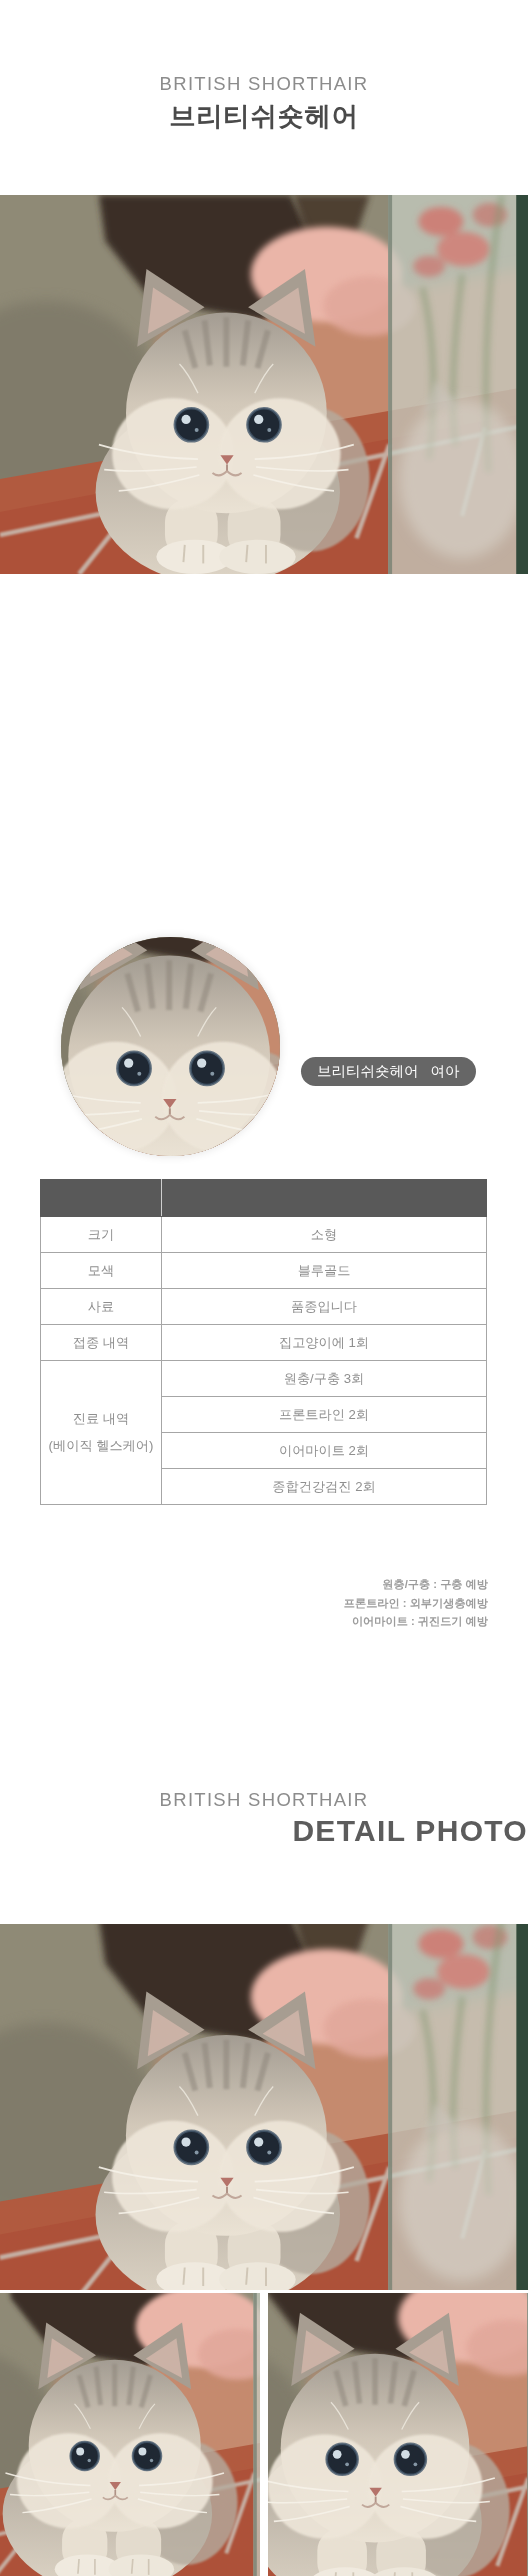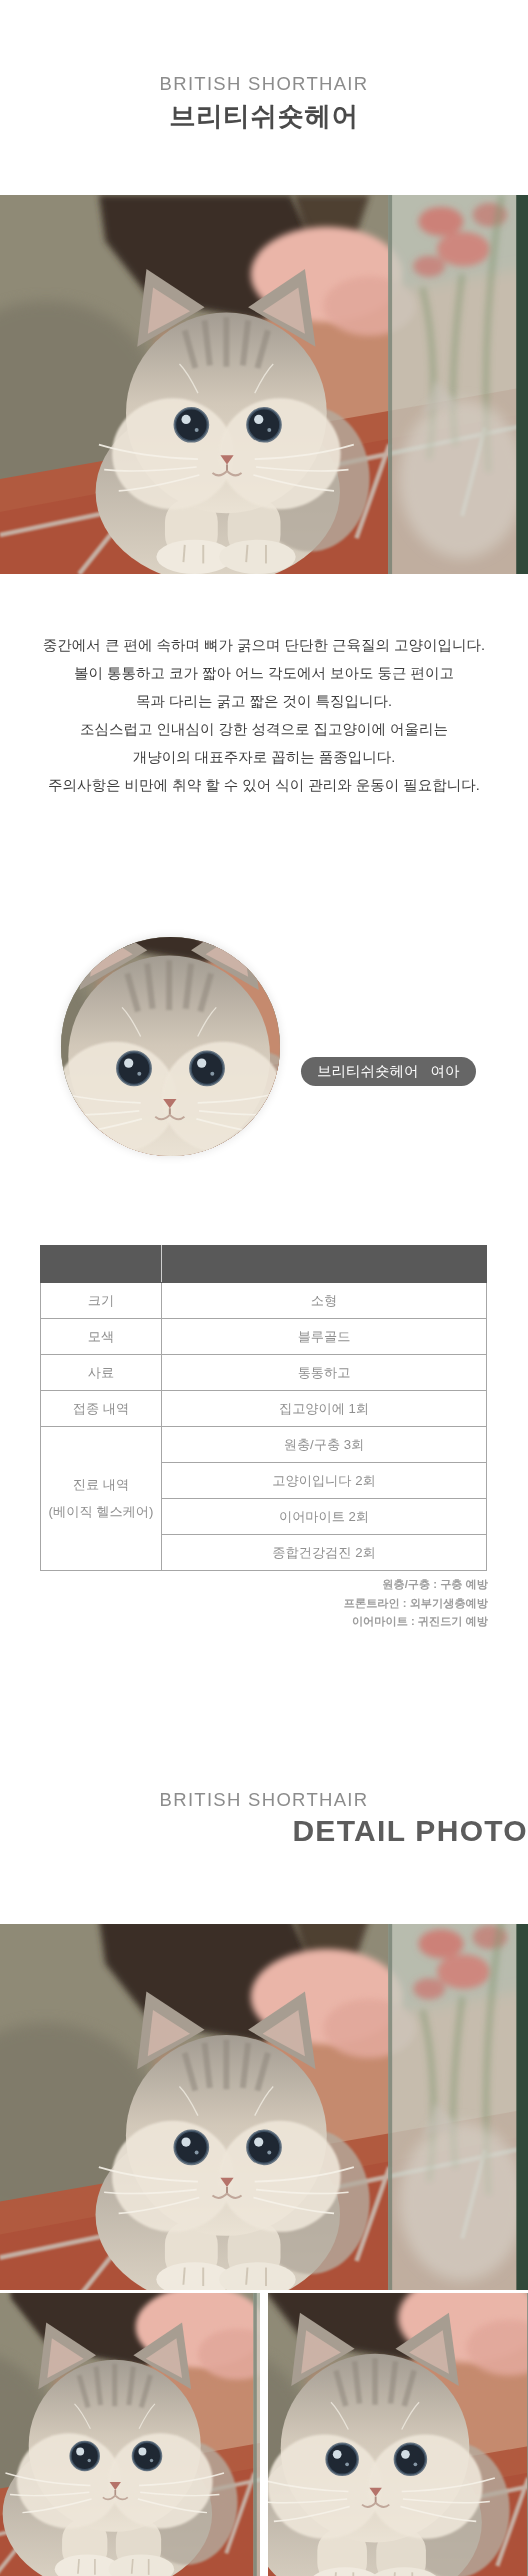--- a/index.html
+++ b/index.html
@@ -26,21 +26,21 @@
   
   #description { position:absolute; top:631px; left:0; width:100%; text-align:center;
                  font-size:14.5px; line-height:28px; color:#3d3d3d; }
 
   
   #badge { position:absolute; top:1057px; left:301px; height:29px; padding:0 16px;
            background:#666; border-radius:14.5px; display:flex; align-items:center; gap:12px;
            color:#fff; font-size:14.5px; font-weight:500; white-space:nowrap; }
 
   
-  #info-table { position:absolute; top:1245px; left:40px; width:447px;
+  #info-table { position:absolute; top:1179px; left:40px; width:447px;
                 border-collapse:collapse; table-layout:fixed;
                 color:#8f8f8f; font-size:13.2px; text-align:center; }
   #info-table col.c1 { width:121px; }
   #info-table th { height:37px; background:#595959; border:0.7px solid #595959; }
   #info-table th.first { border-right:0.7px solid #cfcfcf; }
   #info-table td { height:36px; border:0.7px solid #a6a6a6; vertical-align:middle; }
   #info-table .sub { margin-top:9px; }
 
   
   #footnotes { position:absolute; top:1575px; right:40px; text-align:right;
@@ -170,28 +170,20 @@
     <div class="hdr-en">BRITISH SHORTHAIR</div>
     <div class="hdr-ko">브리티쉬숏헤어</div>
   </div>
 
   <div class="photo" id="photo-main">
     <svg viewBox="0 0 800 574" preserveAspectRatio="xMidYMid slice">
         <use href="#scene"></use>
       </svg>
   </div>
 
-  <div id="description">
-    <p>중간에서 큰 편에 속하며 뼈가 굵으며 단단한 근육질의 고양이입니다.</p>
-    <p>볼이 통통하고 코가 짧아 어느 각도에서 보아도 둥근 편이고</p>
-    <p>목과 다리는 굵고 짧은 것이 특징입니다.</p>
-    <p>조심스럽고 인내심이 강한 성격으로 집고양이에 어울리는</p>
-    <p>개냥이의 대표주자로 꼽히는 품종입니다.</p>
-    <p>주의사항은 비만에 취약 할 수 있어 식이 관리와 운동이 필요합니다.</p>
-  </div>
 
   <div class="photo" id="photo-circle">
     <svg viewBox="180 150 330 330" preserveAspectRatio="xMidYMid slice">
         <use href="#scene"></use>
       </svg>
   </div>
 
   <div id="badge" style="background-color: rgb(102, 102, 102);">
     <span>브리티쉬숏헤어</span>
     <span>여아</span>
@@ -212,35 +204,35 @@
       <tr>
         <td>크기</td>
         <td>소형</td>
       </tr>
       <tr>
         <td>모색</td>
         <td>블루골드</td>
       </tr>
       <tr>
         <td>사료</td>
-        <td>통통하고</td>
+        <td>품종입니다</td>
       </tr>
       <tr>
         <td>접종 내역</td>
         <td>집고양이에 1회</td>
       </tr>
       <tr>
         <td rowspan="4">
           <div>진료 내역</div>
           <div class="sub">(베이직 헬스케어)</div>
         </td>
         <td>원충/구충 3회</td>
       </tr>
       <tr>
-        <td>고양이입니다 2회</td>
+        <td>프론트라인 2회</td>
       </tr>
       <tr>
         <td>이어마이트 2회</td>
       </tr>
       <tr>
         <td>종합건강검진 2회</td>
       </tr>
     </tbody>
   </table>
 

